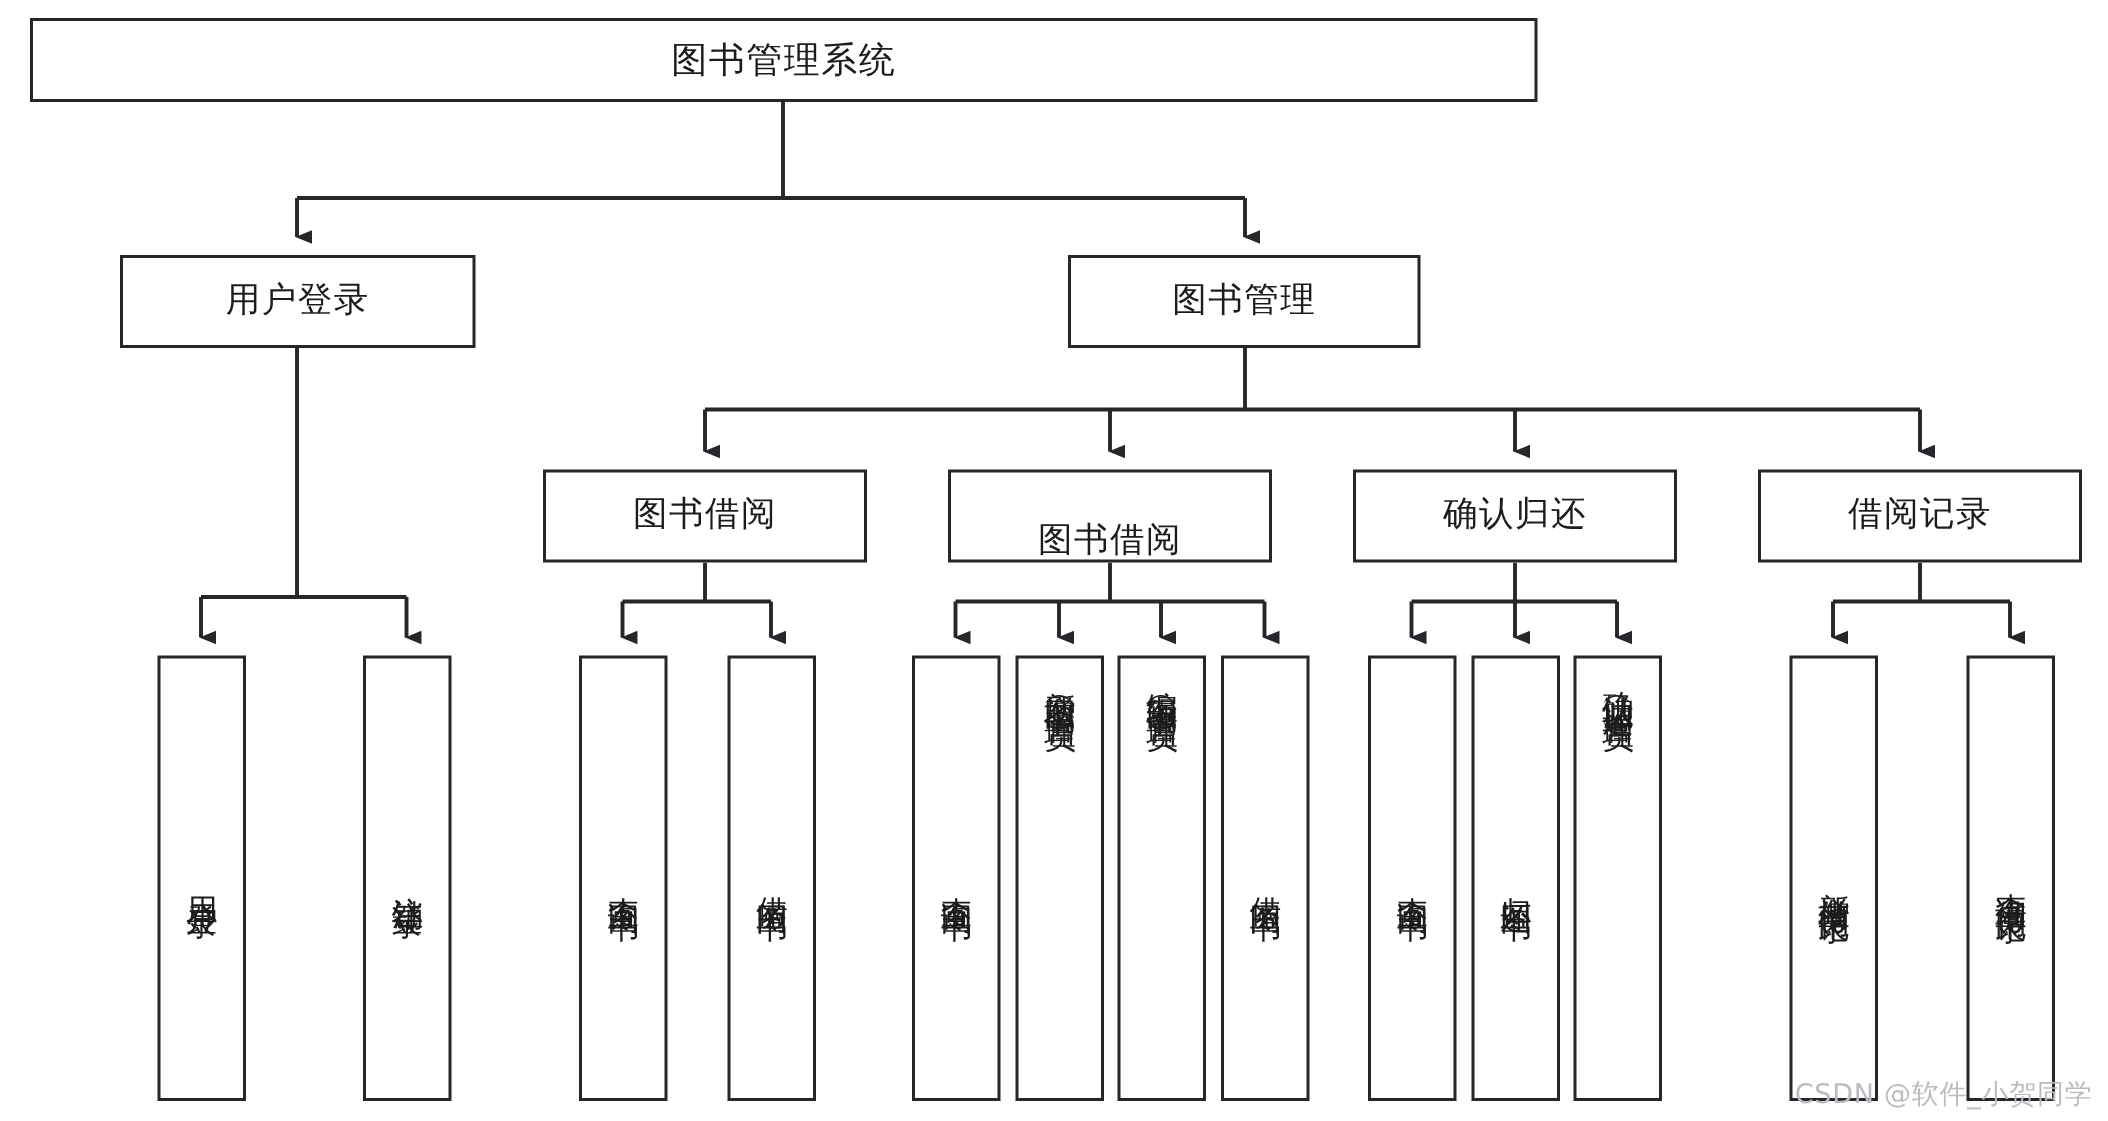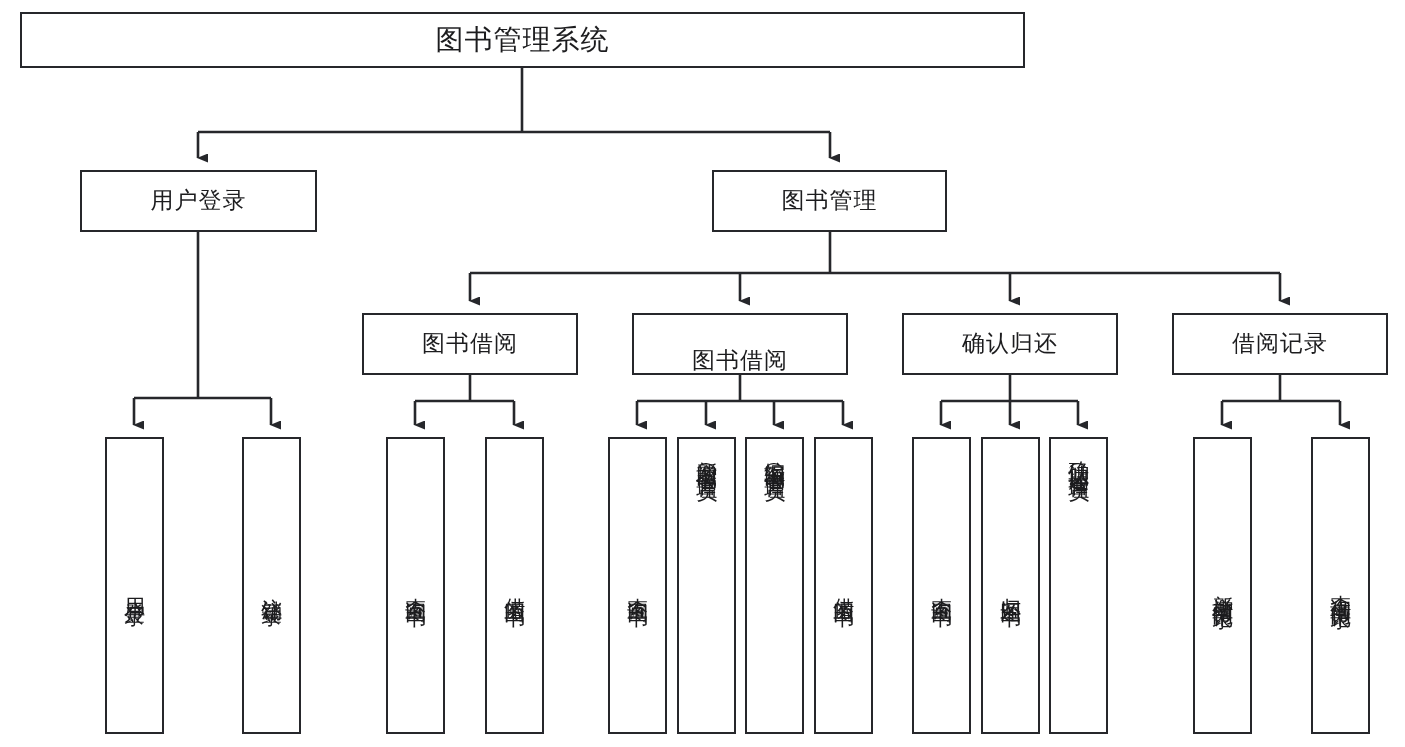--- a/index.html
+++ b/index.html
@@ -35,21 +35,21 @@
     align-items: center;
     justify-content: center;
     color: #1c1c1e;
   }
   .node.horiz {
     font-size: 23px;
     letter-spacing: 1px;
     line-height: 1.1;
   }
   .node.title-node {
-    font-size: 28px;
+    font-size: 24px;
   }
   .node.vert {
     align-items: center;
     justify-content: center;
     padding-top: 2px;
   }
   .node.vert.top-aligned {
     align-items: flex-start;
     padding-top: 5px;
   }
@@ -213,14 +213,15 @@
   </div>
 
   <div class="node vert" style="left:1193px; top:437px; width:59px; height:297px;">
     <span class="vlabel">新增借阅记录</span>
   </div>
 
   <div class="node vert" style="left:1311px; top:437px; width:59px; height:297px;">
     <span class="vlabel">查询借阅记录</span>
   </div>
 
+  <div class="watermark">CSDN @软件_小贺同学</div>
 
 </div>
 
 </body></html>

